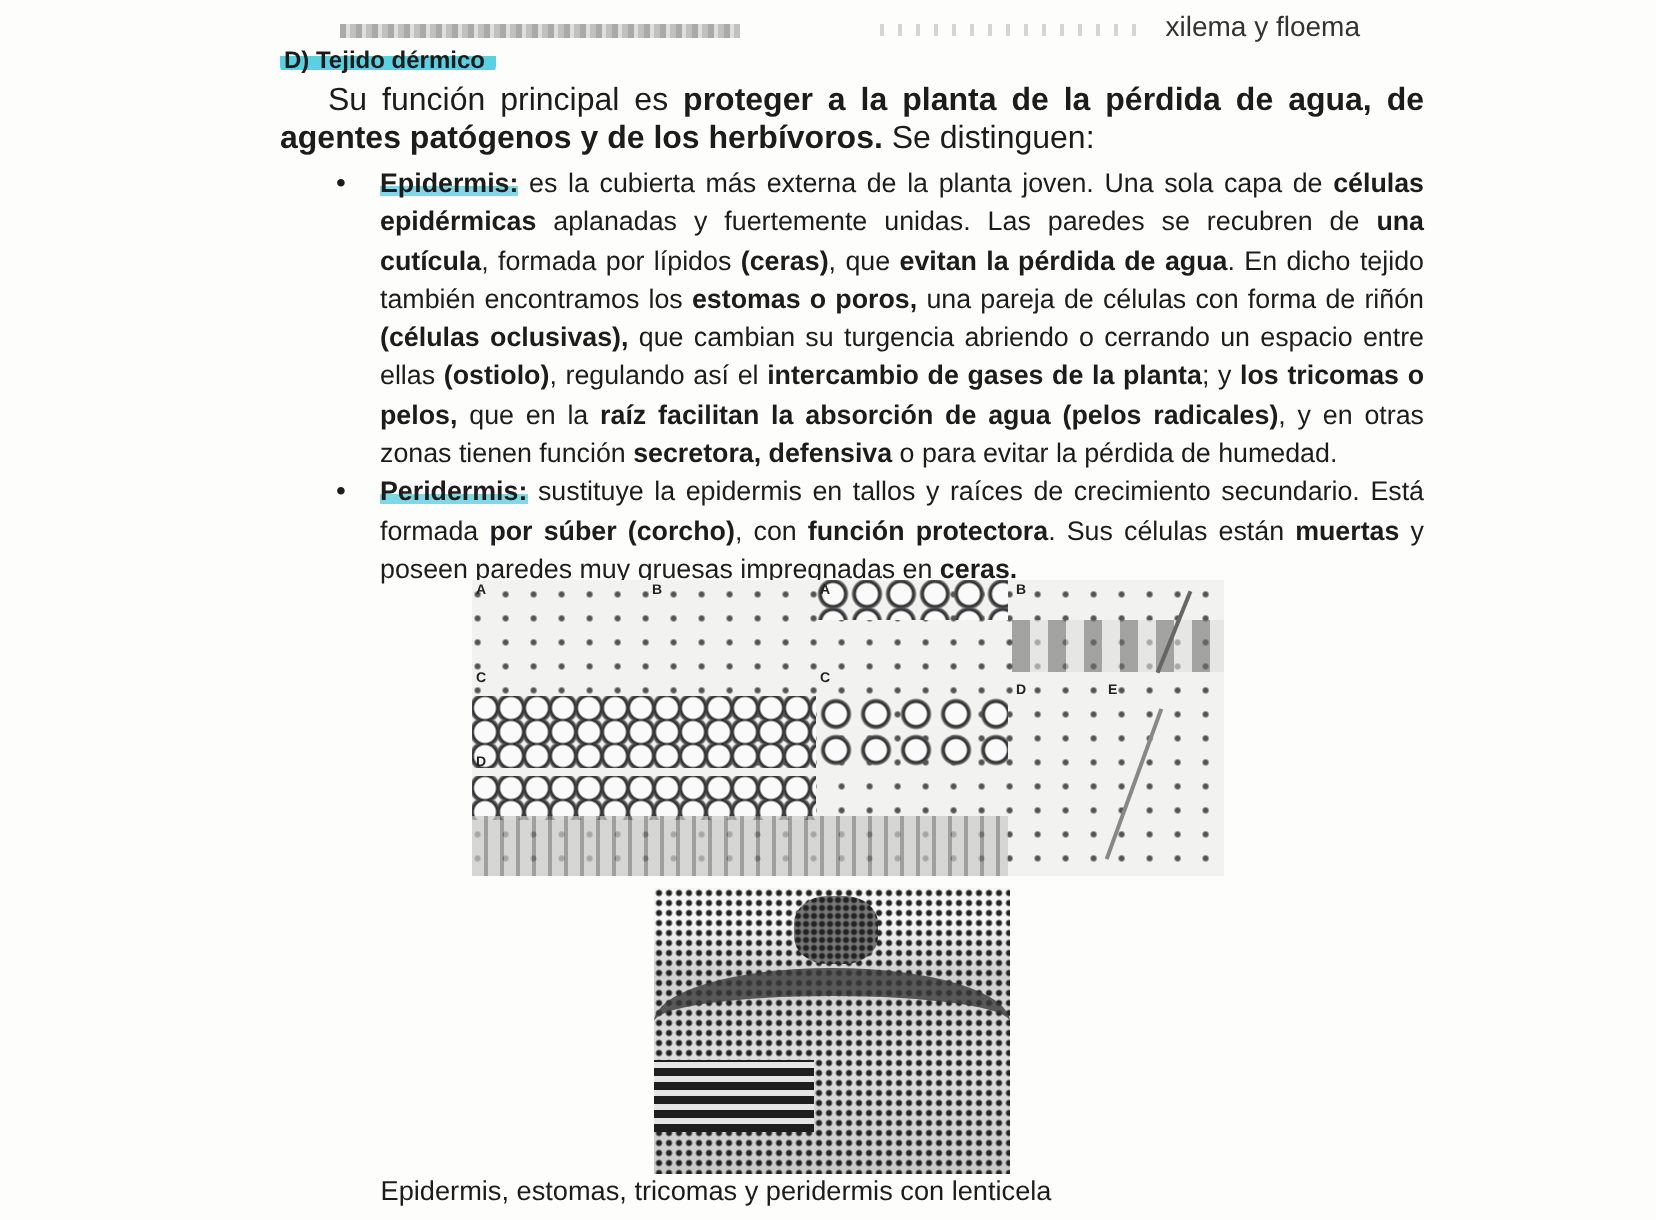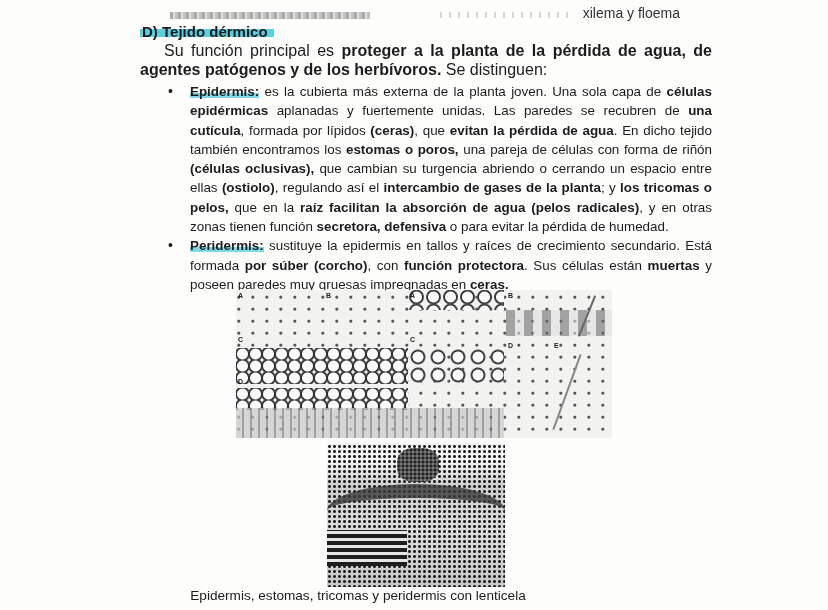--- a/index.html
+++ b/index.html
@@ -5,21 +5,21 @@
   html,body{margin:0;padding:0;}
   body{width:828px;height:610px;background:#fdfdfc;position:relative;overflow:hidden;
        font-family:"Liberation Sans", sans-serif;color:#1c1c1c;}
   .page{position:absolute;left:0;top:12px;width:828px;height:610px;}
   .top-strip{position:absolute;left:170px;top:0;width:520px;height:9px;}
   .top-strip .blur{position:absolute;left:0;top:0;width:200px;height:7px;
        background:repeating-linear-gradient(90deg,#444 0 3px,#bbb 3px 5px,#777 5px 8px);opacity:.45;}
   .top-strip .blur2{position:absolute;left:270px;top:0;width:130px;height:6px;
        background:repeating-linear-gradient(90deg,#999 0 2px,transparent 2px 9px);opacity:.4;}
   .top-strip .tail{position:absolute;right:10px;top:-7px;font-size:14px;color:#333;}
-  .heading{position:absolute;left:140px;top:11px;font-size:15px;font-weight:bold;}
+  .heading{position:absolute;left:140px;top:11px;font-size:12px;font-weight:bold;}
   .heading .hl{background:linear-gradient(180deg,transparent 35%,#5ad0e0 35%,#5ad0e0 85%,transparent 85%);
        padding:0 6px 0 2px;border-radius:4px;}
   .para{position:absolute;left:140px;top:30px;width:572px;font-size:16px;line-height:18.6px;text-align:justify;}
   .para .indent{display:inline-block;width:24px;}
   ul.items{position:absolute;left:168px;top:70px;width:544px;margin:0;padding:0;list-style:none;}
   ul.items li{position:relative;padding-left:22px;font-size:13.4px;line-height:19.3px;text-align:justify;}
   ul.items li .bullet{position:absolute;left:0;top:0;font-size:14px;}
   ul.items li + li{margin-top:0px;}
   b{font-weight:bold;}
   .term{font-weight:bold;background:linear-gradient(180deg,transparent 60%,#7fd8e6 60%,#7fd8e6 92%,transparent 92%);}

